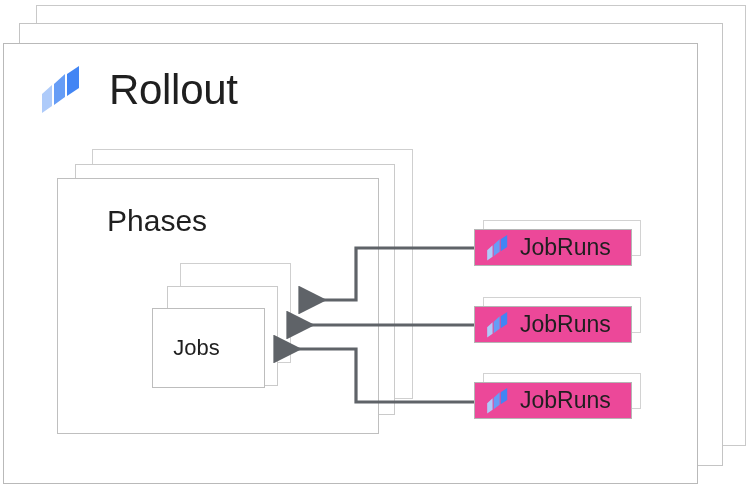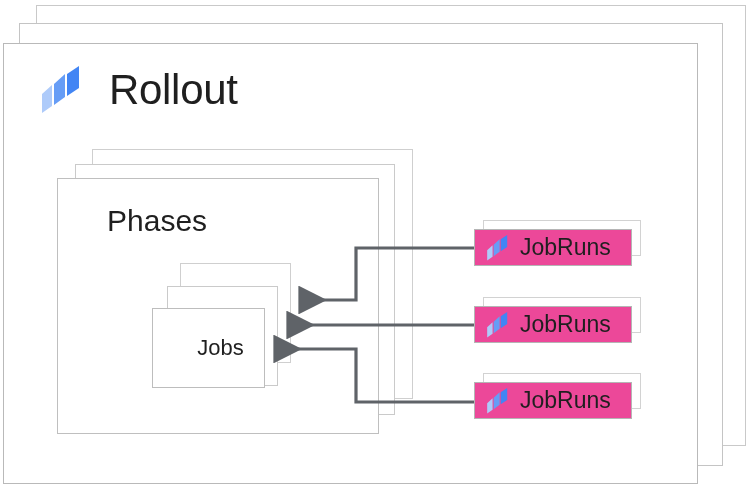--- a/index.html
+++ b/index.html
@@ -68,21 +68,21 @@
     margin-left: 24px;
   }
 
   
   #jobs-card-back  { left: 180px; top: 263px; width: 111px; height: 100px; border-color: #cfcfcf; z-index: 7; }
   #jobs-card-mid   { left: 167px; top: 286px; width: 111px; height: 100px; border-color: #cacaca; z-index: 8; }
   #jobs-card-front { left: 152px; top: 308px; width: 113px; height: 80px;  border-color: #bdbdbd; z-index: 9; }
 
   #jobs-title {
     position: absolute;
-    left: 164px;
+    left: 140px;
     top: 308px;
     width: 113px;
     height: 80px;
     display: flex;
     align-items: center;
     justify-content: center;
     font-size: 22px;
     color: #1f1f1f;
     z-index: 12;
   }

